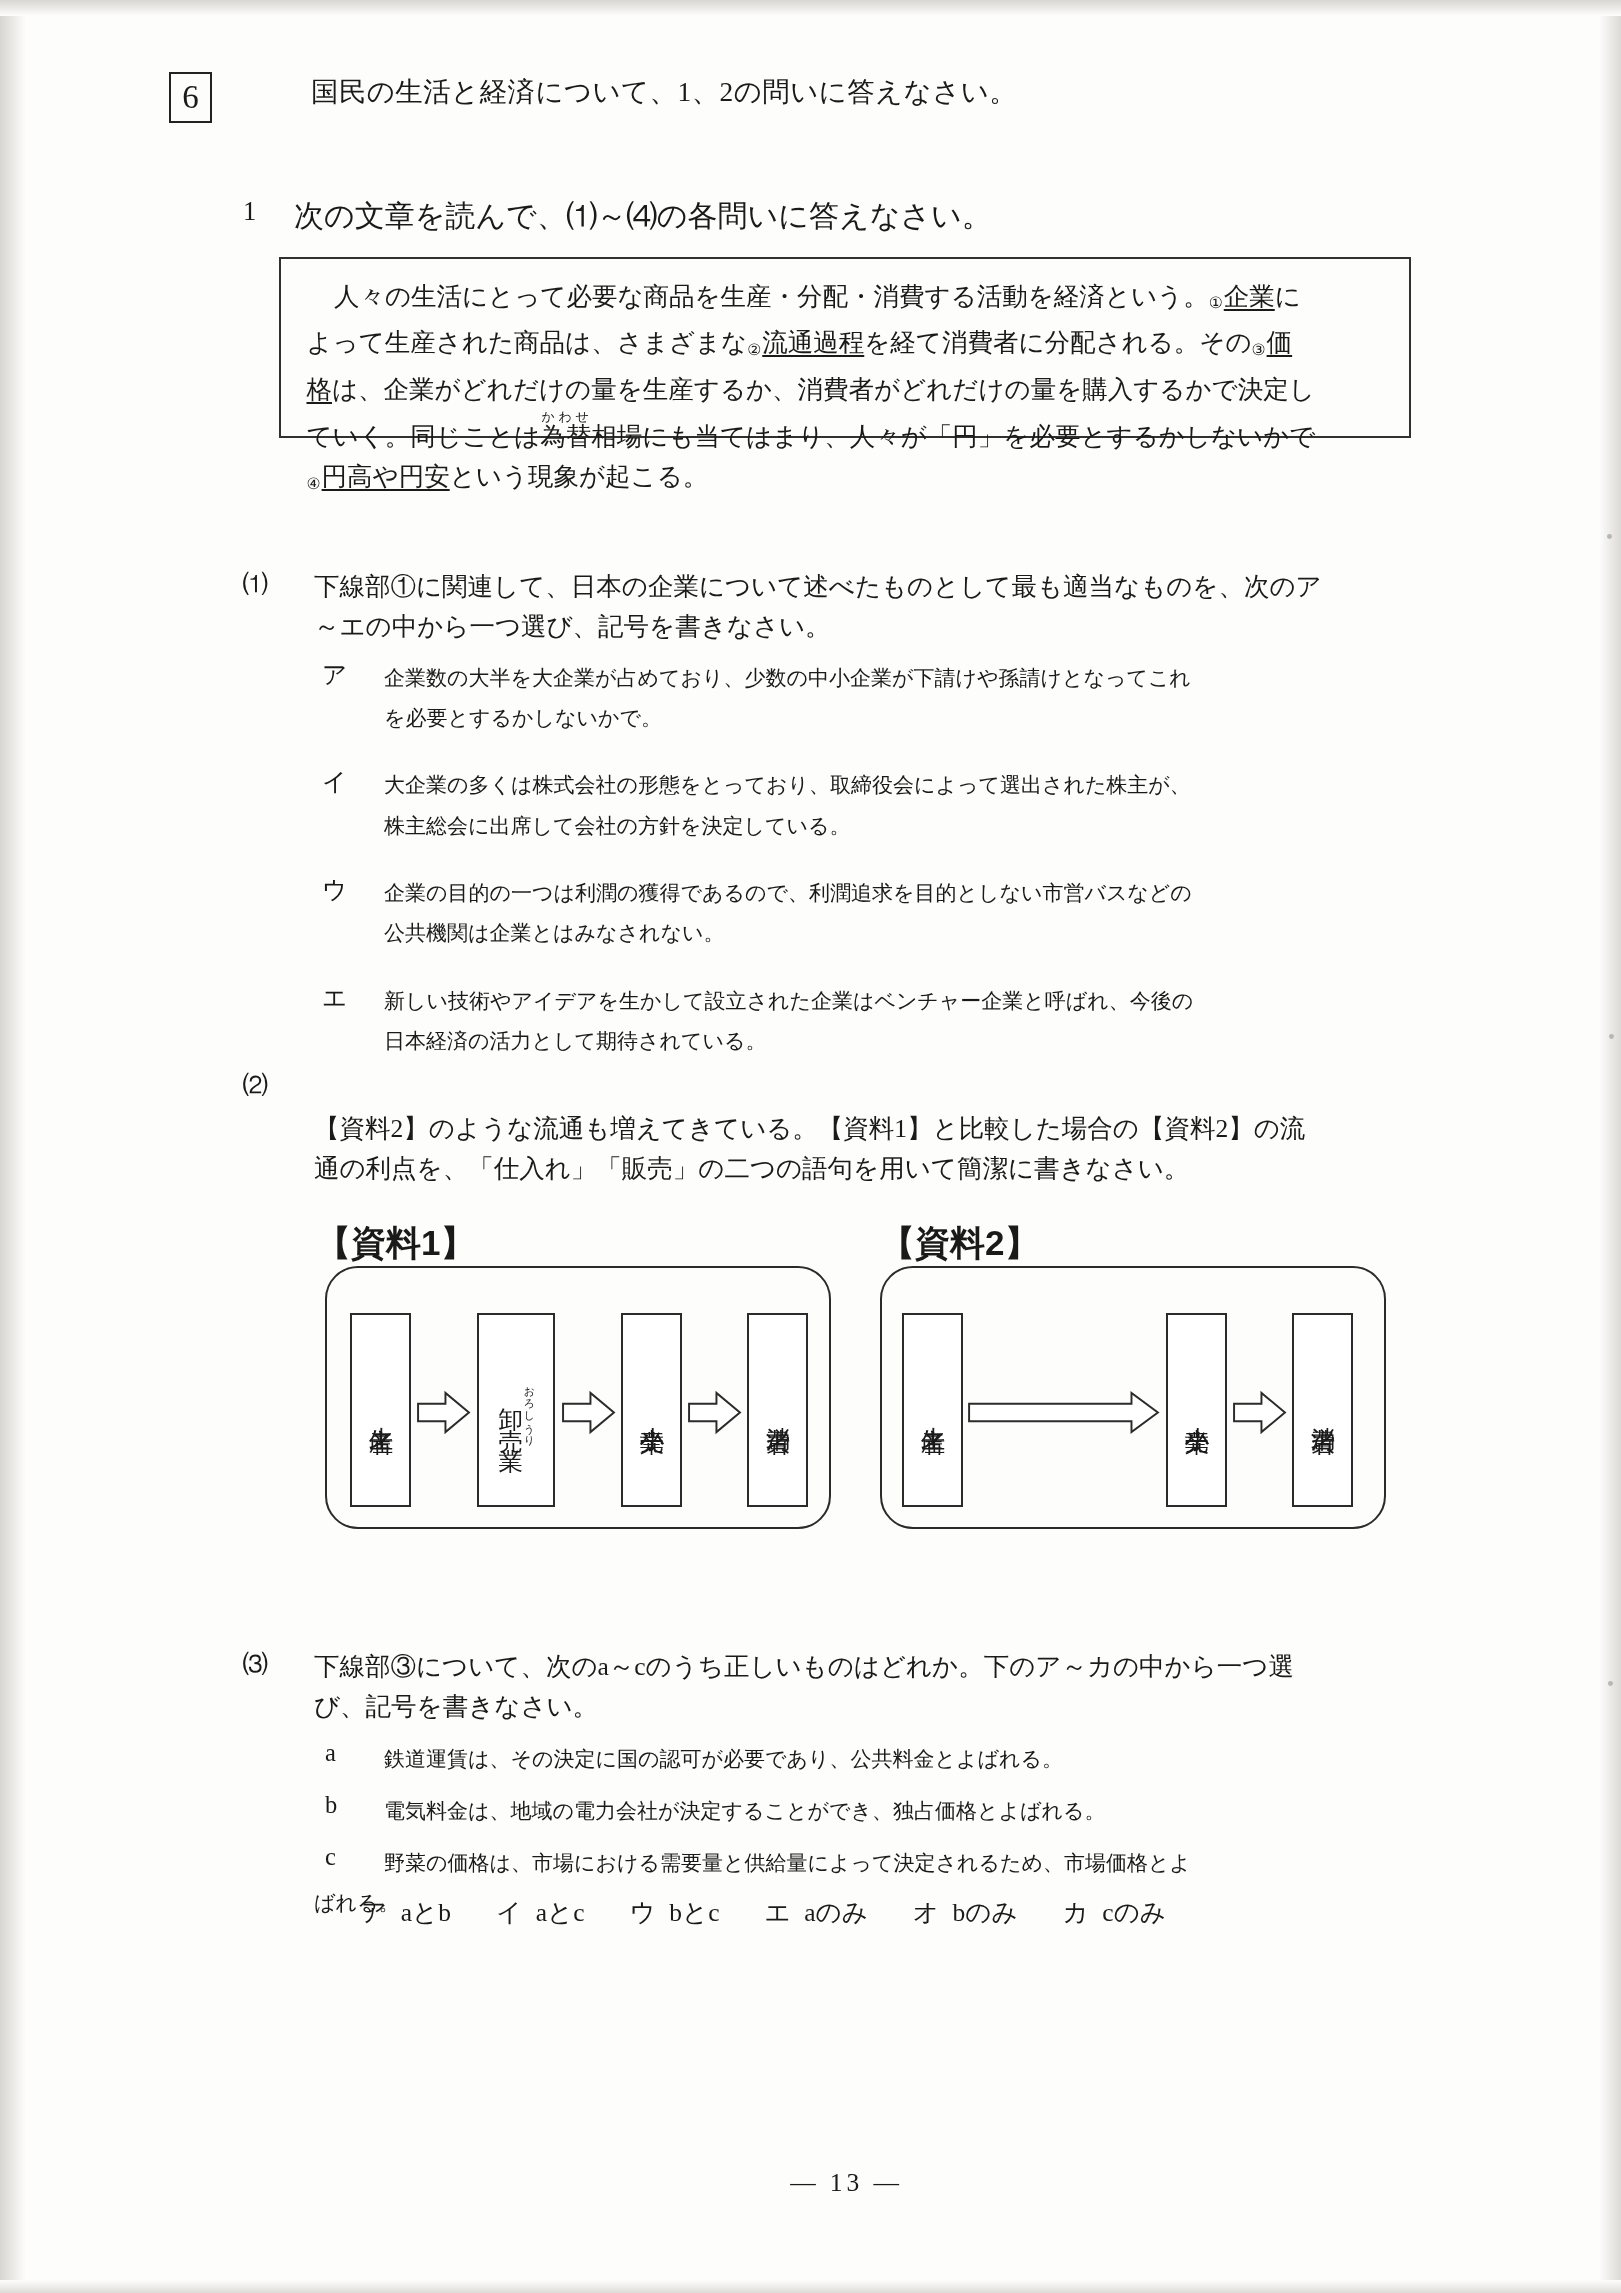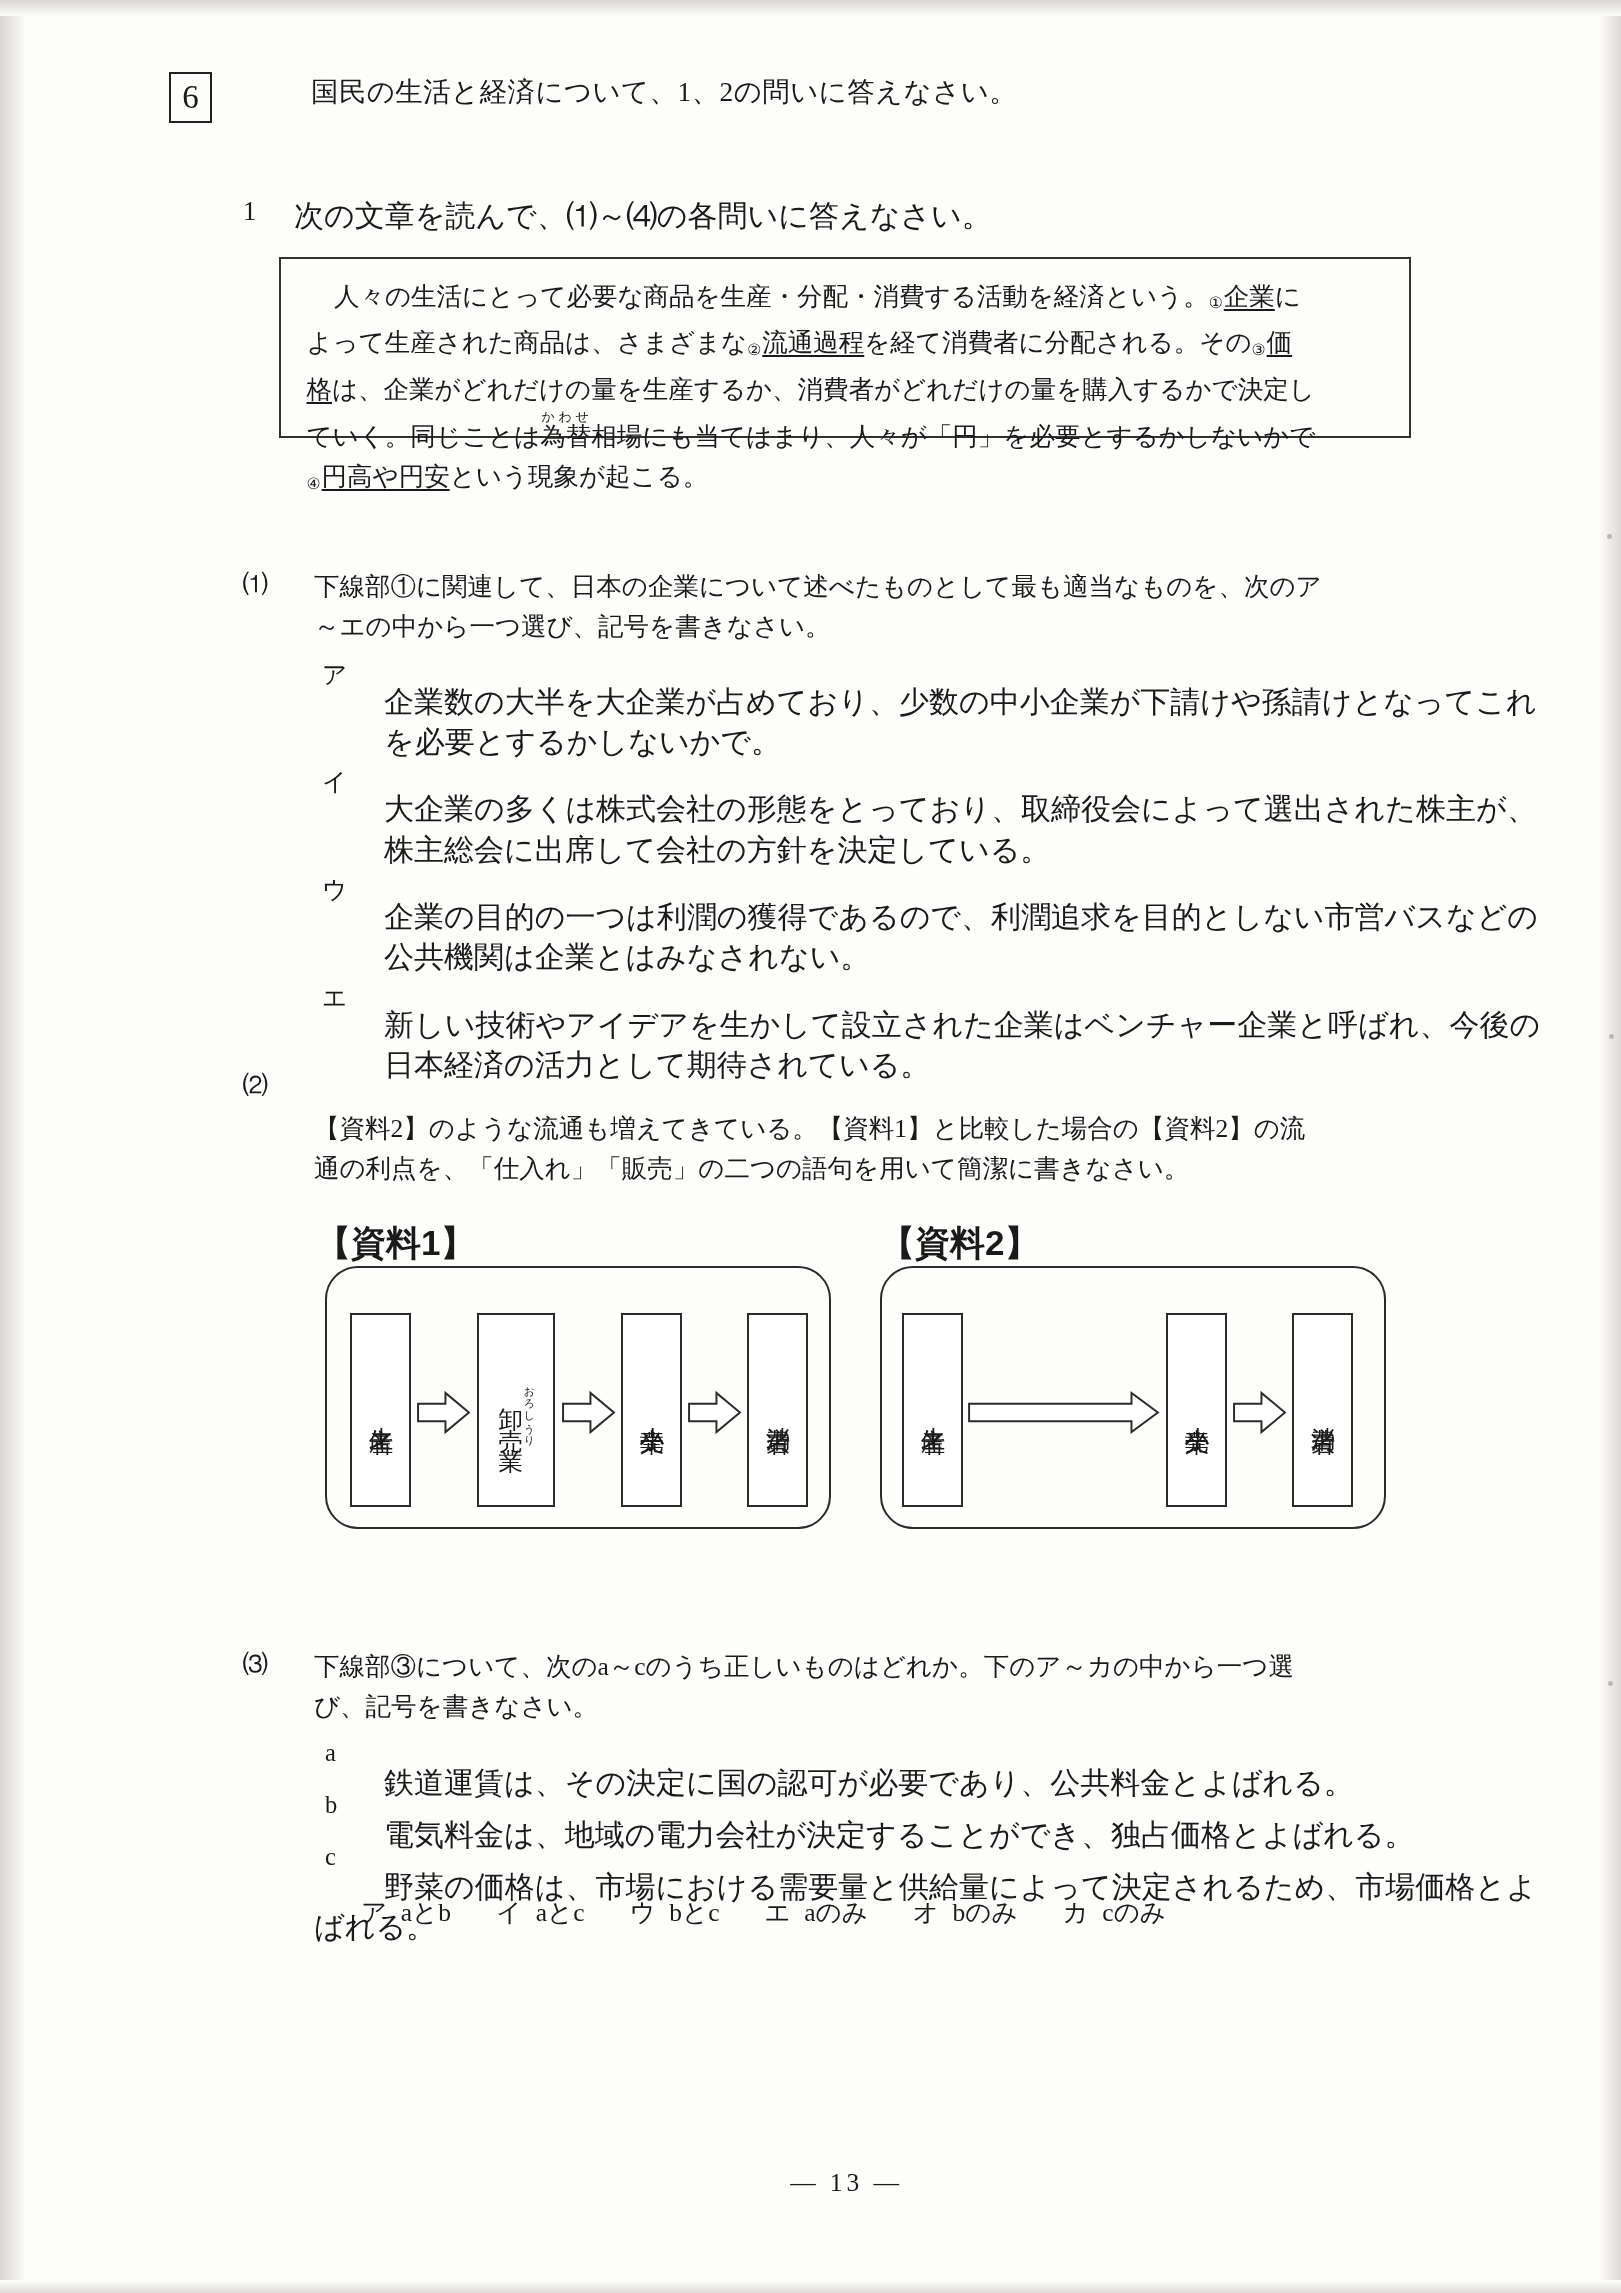--- a/index.html
+++ b/index.html
@@ -129,24 +129,23 @@
     font-size: 25.5px;
     line-height: 40px;
     white-space: nowrap;
   }
   .choice-label {
     position: absolute;
     font-size: 24.5px;
   }
   .choice-body {
     position: absolute;
-    font-size: 30px;
+    font-size: 21px;
     line-height: 40px;
     white-space: nowrap;
-    margin-top: 24px;
   }
 
   
   .shiryo-caption {
     position: absolute;
     font-size: 35px;
     font-weight: bold;
     font-family: "Liberation Sans", sans-serif;
     white-space: nowrap;
   }

